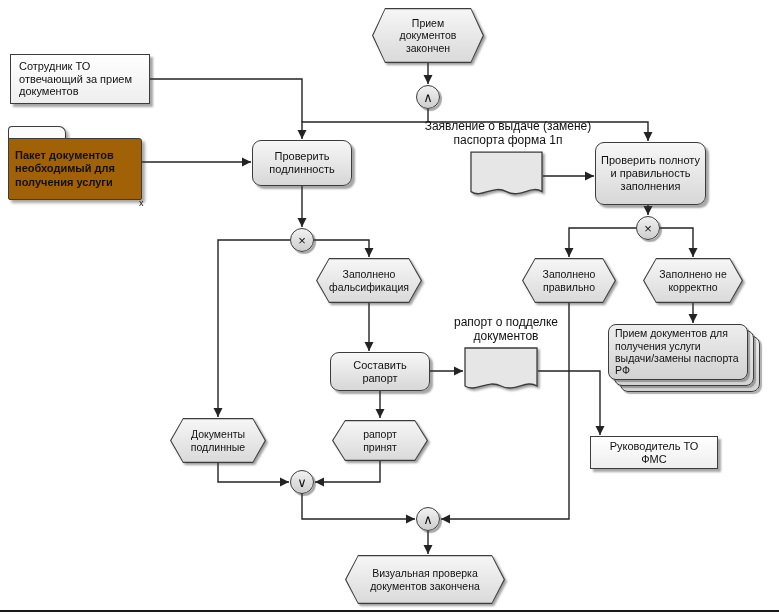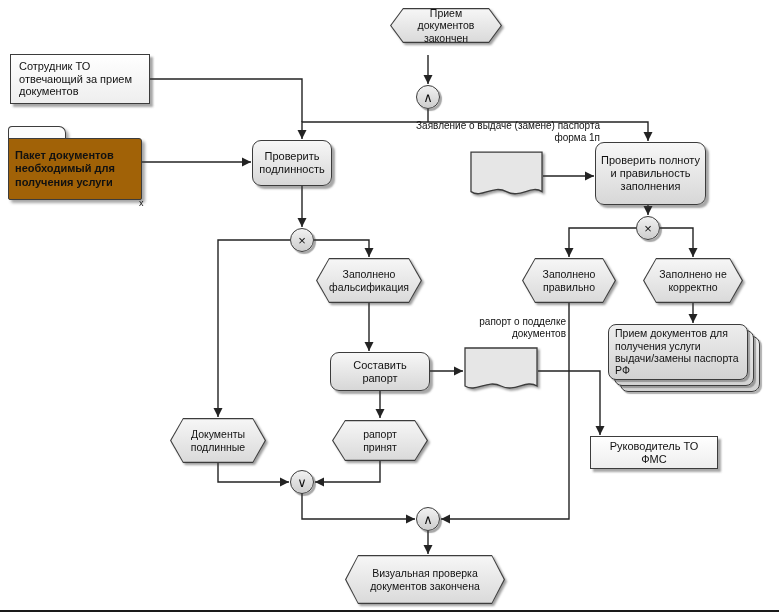--- a/index.html
+++ b/index.html
@@ -35,21 +35,21 @@
   
   .gateway { position:absolute; z-index:2; width:24px; height:24px; border-radius:50%;
              border:1.3px solid var(--border,#3c3c3c);
              background:linear-gradient(180deg,#f2f2f2,#cdcdcd);
              box-shadow:2px 2px 1px rgba(60,60,60,.45);
              display:flex; align-items:center; justify-content:center; font-size:13px; line-height:1; }
 
   
   .docshape { position:absolute; z-index:2; filter:drop-shadow(2.5px 2.5px 1px rgba(60,60,60,.5)); }
   .docshape svg { display:block; width:100%; height:100%; }
-  .doclabel { position:absolute; z-index:2; font-size:10px; line-height:1.15; text-align:right; }
+  .doclabel { position:absolute; z-index:2; font-size:12px; line-height:1.15; text-align:center; }
 
   
   .folder { position:absolute; z-index:2; filter:drop-shadow(3px 3px 1.5px rgba(60,60,60,.45)); font-size:11px; }
   .folder-tab { position:absolute; left:0; top:0; width:58px; height:13px;
                 border:1.3px solid var(--border,#3c3c3c); border-bottom:none;
                 border-radius:4px 7px 0 0; background:#fbfbfb; }
   .folder-body { position:absolute; left:0; top:12px; right:0; bottom:0;
                  border:1.3px solid var(--border,#3c3c3c); border-radius:0 3px 2px 2px;
                  background:#a16207; display:flex; align-items:center;font-weight:bold; }
   .folder-body .lbl { padding:2px 6px; text-align:left; line-height:1.2; }
@@ -98,21 +98,21 @@
       <polyline points="430,371 463,371" marker-end="url(#arr)"></polyline>
       <polyline points="538,371 600,371 600,435" marker-end="url(#arr)"></polyline>
       <polyline points="380,391 380,418" marker-end="url(#arr)"></polyline>
       <polyline points="380,461 380,482 315,482" marker-end="url(#arr)"></polyline>
       <polyline points="218,463 218,482 289,482" marker-end="url(#arr)"></polyline>
       <polyline points="302,493 302,519 415,519" marker-end="url(#arr)"></polyline>
       <polyline points="428,531 428,554" marker-end="url(#arr)"></polyline>
     </g>
   </svg>
 
-  <div class="node event" style="left:390px;top:8px;width:112px;height:35px">
+  <div class="node event" style="left:372px;top:8px;width:112px;height:55px">
     <div class="hex-b"></div>
     <div class="hex-f"></div>
     <span class="lbl">Прием документов закончен</span>
   </div>
 
   <div class="node event" style="left:316px;top:258px;width:106px;height:45px">
     <div class="hex-b"></div>
     <div class="hex-f"></div>
     <span class="lbl">Заполнено фальсификация</span>
   </div>
@@ -140,21 +140,21 @@
     <div class="hex-f"></div>
     <span class="lbl">рапорт принят</span>
   </div>
 
   <div class="node event" style="left:345px;top:555px;width:160px;height:49px">
     <div class="hex-b"></div>
     <div class="hex-f"></div>
     <span class="lbl">Визуальная проверка документов закончена</span>
   </div>
 
-  <div class="node function" style="left:252px;top:140px;width:80px;height:46px">
+  <div class="node function" style="left:252px;top:140px;width:100px;height:46px">
     <span>Проверить подлинность</span>
   </div>
 
   <div class="node function" style="left:595px;top:142px;width:111px;height:63px">
     <span>Проверить полноту и правильность заполнения</span>
   </div>
 
   <div class="node function" style="left:330px;top:352px;width:100px;height:39px">
     <span>Составить рапорт</span>
   </div>

